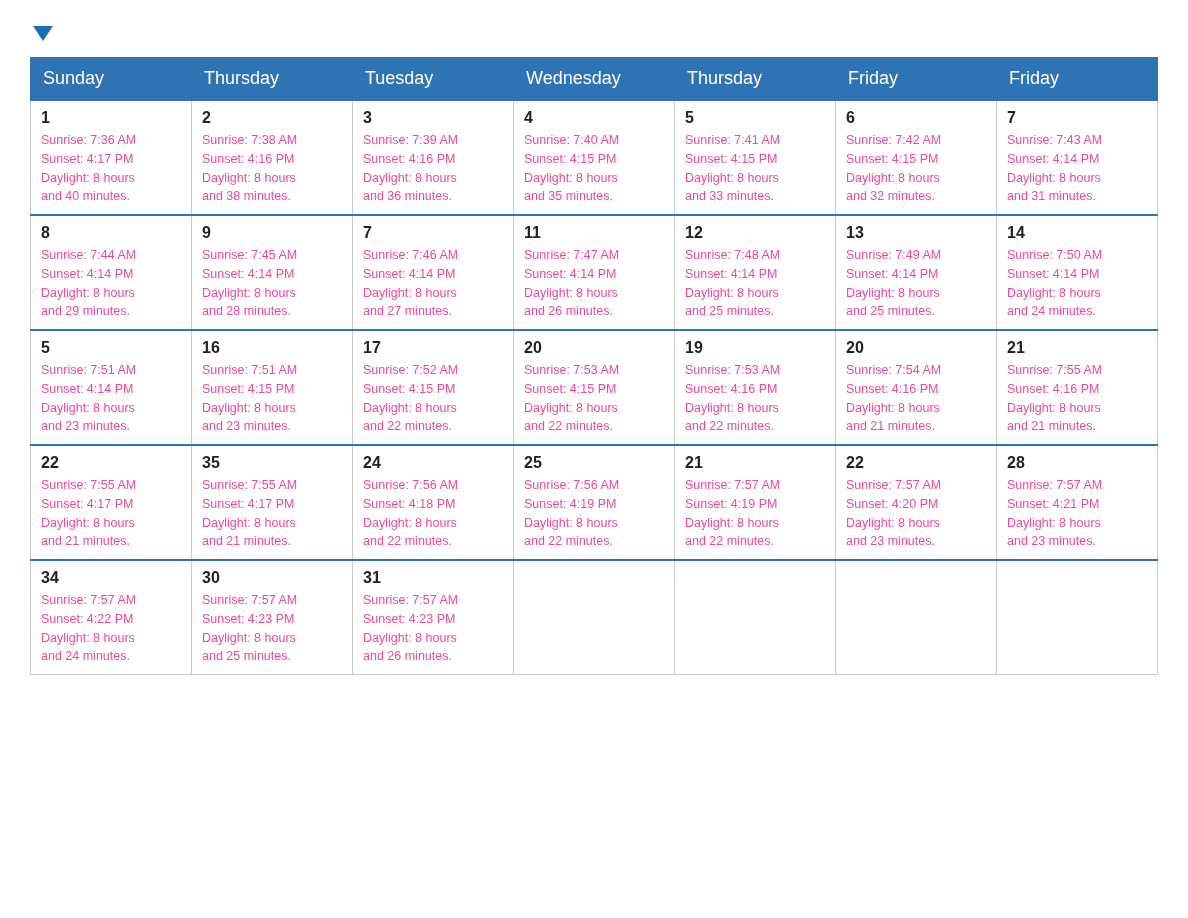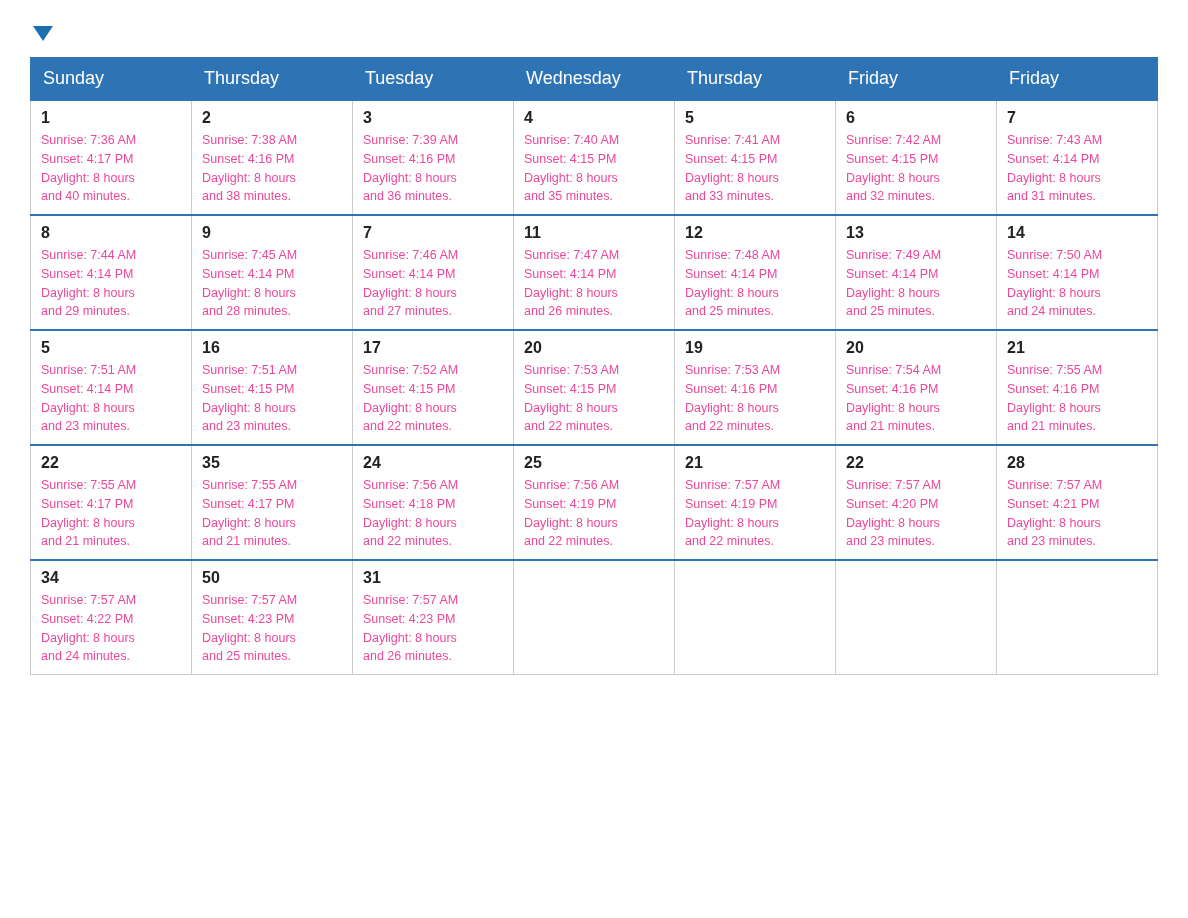--- a/index.html
+++ b/index.html
@@ -264,21 +264,21 @@
           <span class="day-num">28</span>
           <div class="day-info">Sunrise: 7:57 AM<br>Sunset: 4:21 PM<br>Daylight: 8 hours<br>and 23 minutes.</div>
         </td>
       </tr>
       <tr>
         <td>
           <span class="day-num">34</span>
           <div class="day-info">Sunrise: 7:57 AM<br>Sunset: 4:22 PM<br>Daylight: 8 hours<br>and 24 minutes.</div>
         </td>
         <td>
-          <span class="day-num">50</span>
+          <span class="day-num">30</span>
           <div class="day-info">Sunrise: 7:57 AM<br>Sunset: 4:23 PM<br>Daylight: 8 hours<br>and 25 minutes.</div>
         </td>
         <td>
           <span class="day-num">31</span>
           <div class="day-info">Sunrise: 7:57 AM<br>Sunset: 4:23 PM<br>Daylight: 8 hours<br>and 26 minutes.</div>
         </td>
         <td class="empty-cell"></td>
         <td class="empty-cell"></td>
         <td class="empty-cell"></td>
         <td class="empty-cell"></td>

